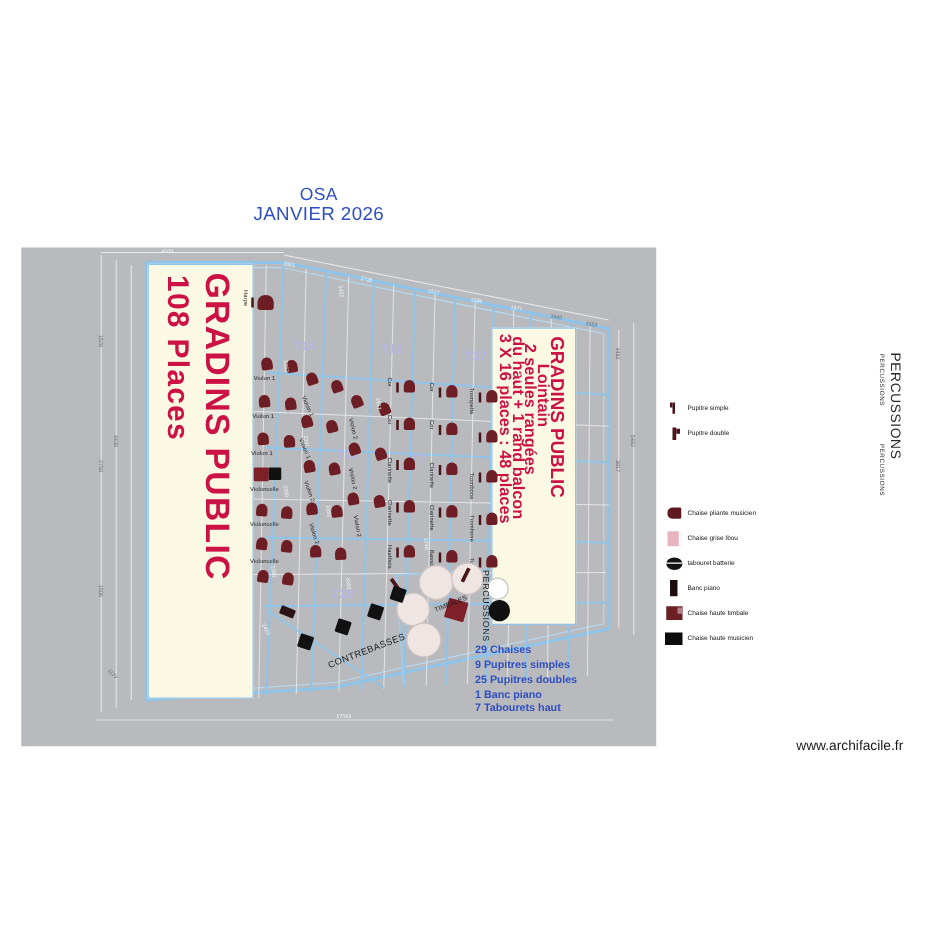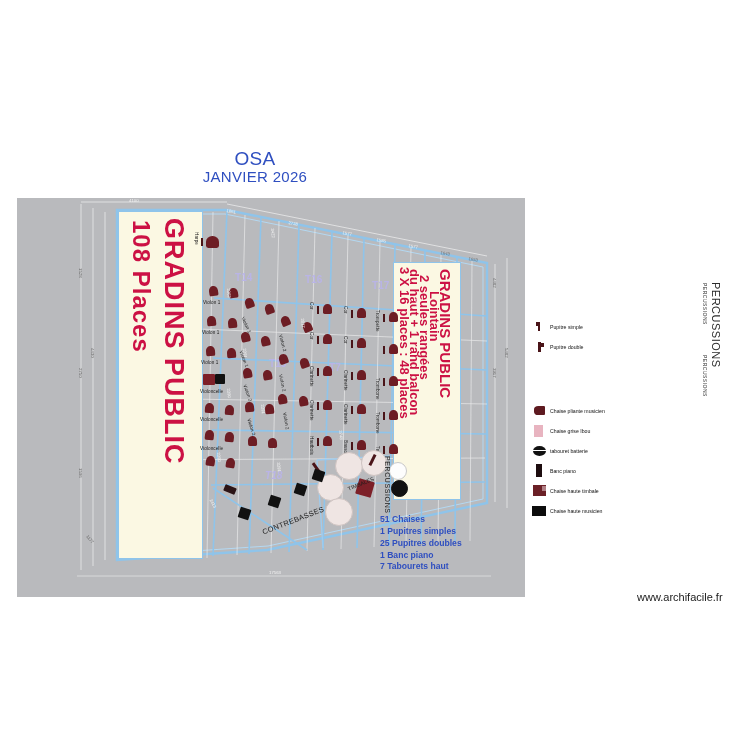--- a/index.html
+++ b/index.html
@@ -6,21 +6,21 @@
   body{
     width:750px;height:750px;background:#ffffff;
     font-family:"Liberation Sans", sans-serif;
     position:relative;overflow:hidden;
   }
   
   #title-block{
     position:absolute;left:160px;top:148px;width:190px;
     text-align:center;color:#2f4fc0;line-height:1.12;
   }
-  #title-block .t1{font-size:19px;letter-spacing:.3px;}
+  #title-block .t1{font-size:14px;letter-spacing:.3px;}
   #title-block .t2{font-size:15px;letter-spacing:.3px;}
 
   
   #plan-canvas{
     position:absolute;left:17px;top:198px;width:508px;height:399px;
     background:#b9babd;overflow:hidden;
   }
 
   
   .gradin{
@@ -451,22 +451,22 @@
   </div>
   <div class="leg-row">
     <span class="leg-ico">
         <span class="ic-haute"></span>
       </span>
     <span class="leg-txt">Chaise haute musicien</span>
   </div>
 </div>
 
 <div id="counts">
-  <div>51 Chaises</div>
-  <div>1 Pupitres simples</div>
+  <div>29 Chaises</div>
+  <div>9 Pupitres simples</div>
   <div>25 Pupitres doubles</div>
   <div>1 Banc piano</div>
   <div>7 Tabourets haut</div>
 </div>
 
 <div class="perc-v" id="perc-big">PERCUSSIONS</div>
 <div class="perc-v" id="perc-m1">PERCUSSIONS</div>
 <div class="perc-v" id="perc-m2">PERCUSSIONS</div>
 
 <div id="footer-url">www.archifacile.fr</div>

